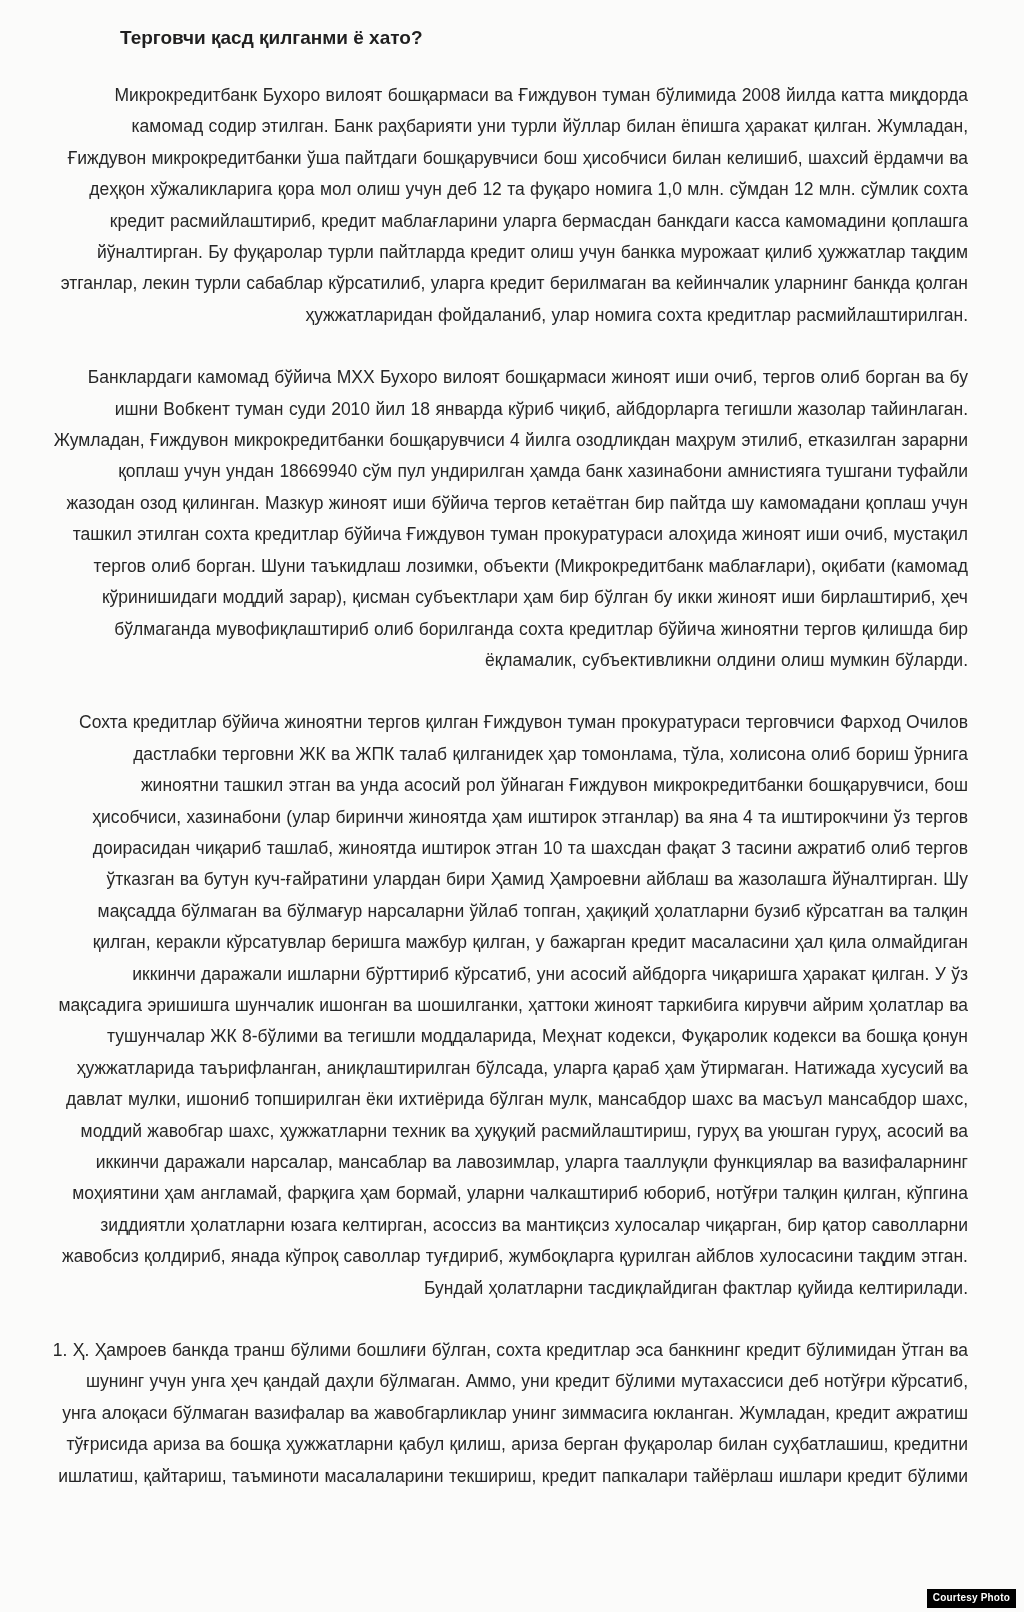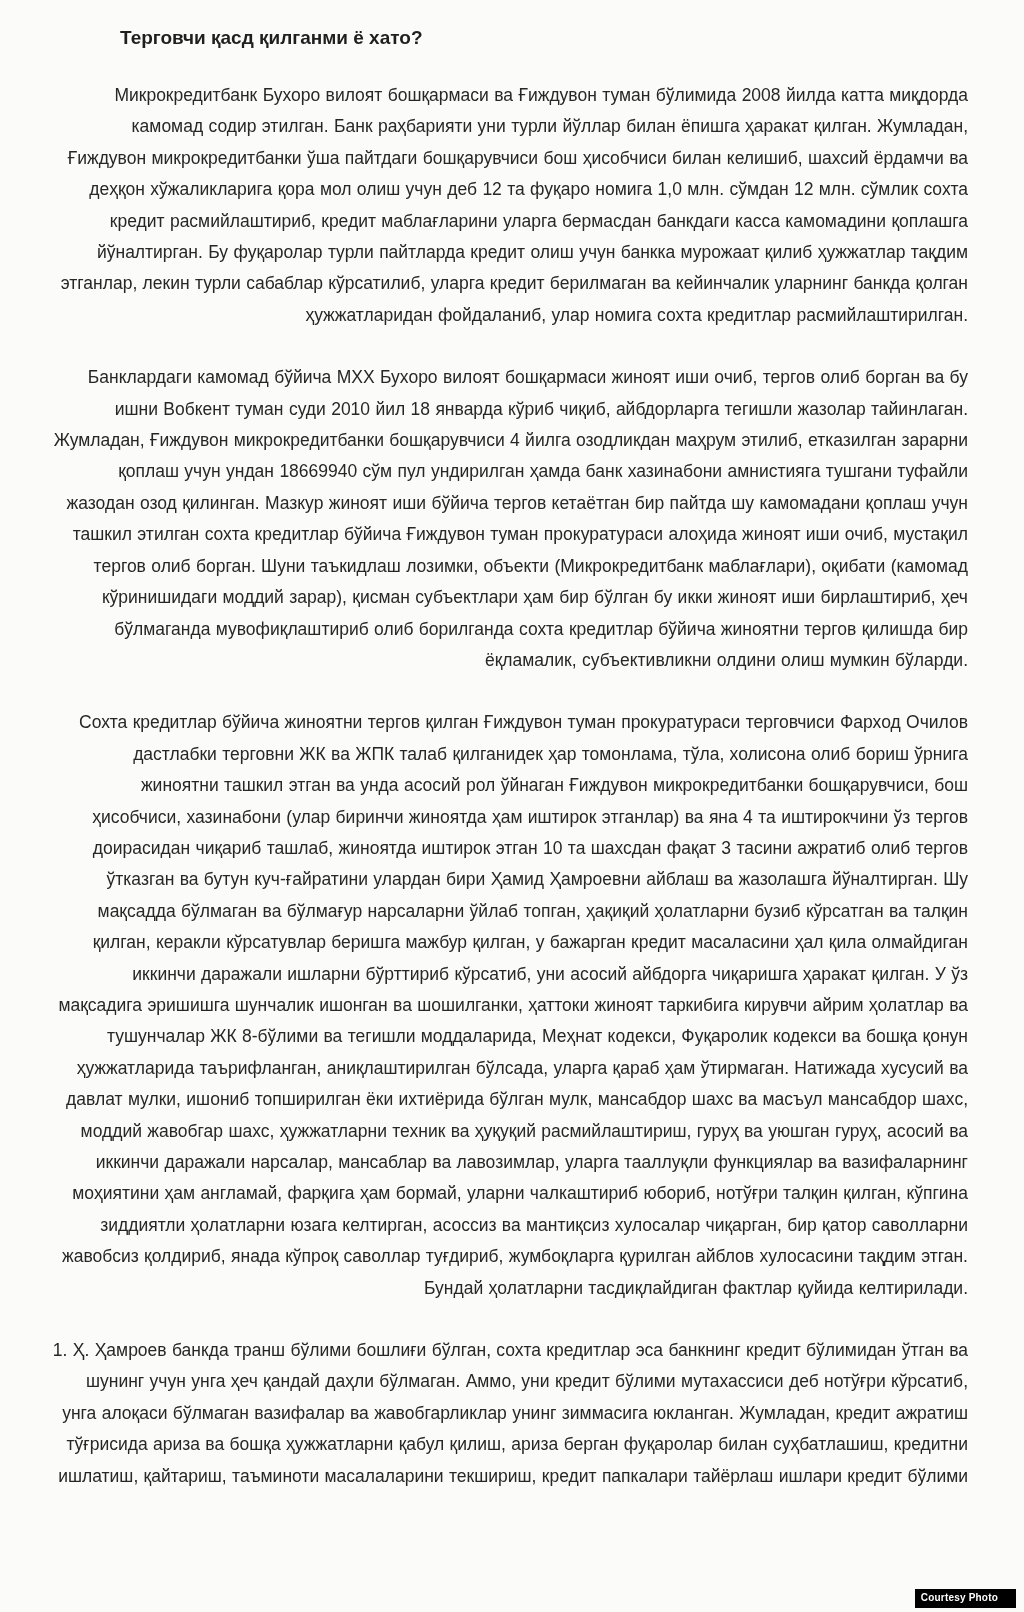--- a/index.html
+++ b/index.html
@@ -39,21 +39,21 @@
   }
   .courtesy-badge {
     position: absolute;
     right: 8px;
     bottom: 4px;
     background: #000000;
     color: #ffffff;
     font-size: 10px;
     font-weight: bold;
     line-height: 12px;
-    padding: 3px 18px 4px 6px;
+    padding: 3px 6px 4px 6px;
     letter-spacing: 0.2px;
   }
 </style>
 </head>
 <body>
 
 <div class="page">
   <div class="content">
     <h1 class="doc-title">Терговчи қасд қилганми ё хато?</h1>
 

